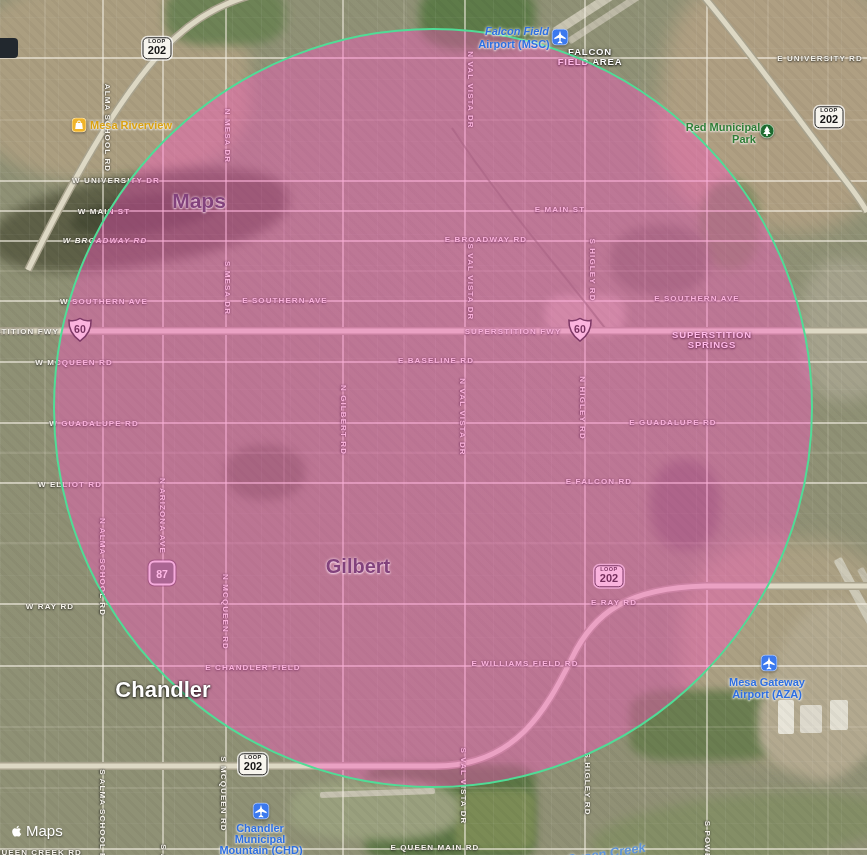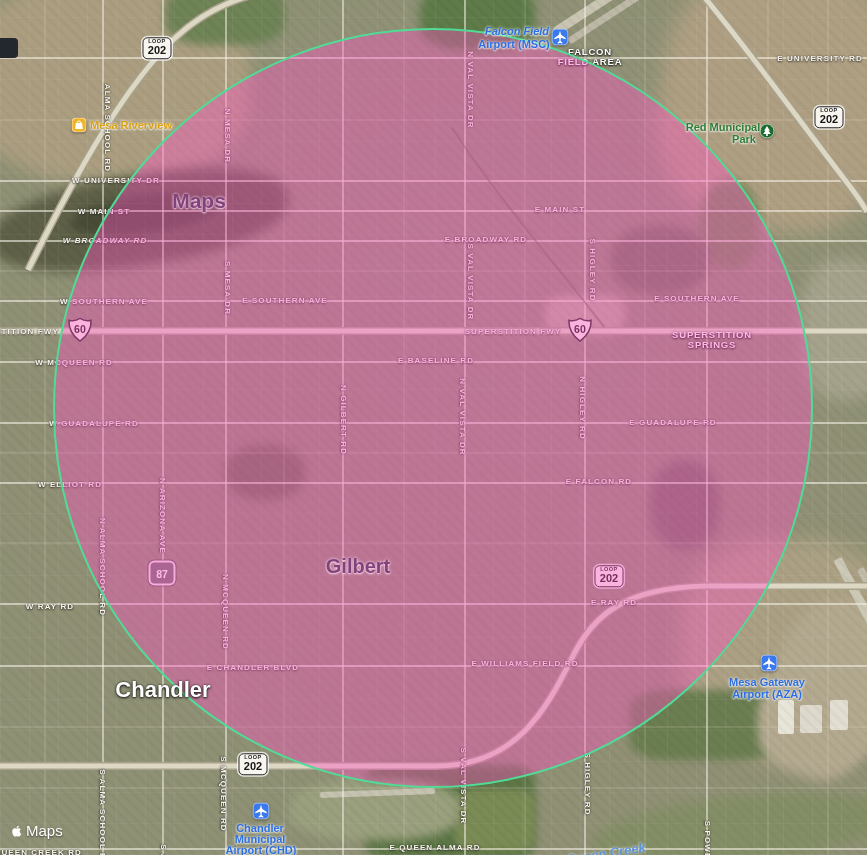--- a/index.html
+++ b/index.html
@@ -164,23 +164,23 @@
       <div class="lbl road" style="left: 27px; top: 332px;">STITION FWY</div>
       <div class="lbl road" style="left: 513px; top: 332px;">SUPERSTITION FWY</div>
       <div class="lbl road" style="left: 74px; top: 363px;">W MCQUEEN RD</div>
       <div class="lbl road" style="left: 436px; top: 361px;">E BASELINE RD</div>
       <div class="lbl road" style="left: 94px; top: 424px;">W GUADALUPE RD</div>
       <div class="lbl road" style="left: 673px; top: 423px;">E GUADALUPE RD</div>
       <div class="lbl road" style="left: 70px; top: 485px;">W ELLIOT RD</div>
       <div class="lbl road" style="left: 599px; top: 482px;">E FALCON RD</div>
       <div class="lbl road" style="left: 50px; top: 607px;">W RAY RD</div>
       <div class="lbl road" style="left: 614px; top: 603px;">E RAY RD</div>
-      <div class="lbl road" style="left: 253px; top: 668px;">E CHANDLER BLVD</div>
+      <div class="lbl road" style="left: 253px; top: 668px;">E CHANDLER FIELD</div>
       <div class="lbl road" style="left: 525px; top: 664px;">E WILLIAMS FIELD RD</div>
-      <div class="lbl road" style="left: 435px; top: 848px;">E QUEEN ALMA RD</div>
+      <div class="lbl road" style="left: 435px; top: 848px;">E QUEEN MAIN RD</div>
       <div class="lbl road" style="left: 32px; top: 853px;">W QUEEN CREEK RD</div>
       <div class="lbl road v" style="left: 107px; top: 128px;">ALMA SCHOOL RD</div>
       <div class="lbl road v" style="left: 227px; top: 136px;">N MESA DR</div>
       <div class="lbl road v" style="left: 227px; top: 288px;">S MESA DR</div>
       <div class="lbl road v" style="left: 470px; top: 90px;">N VAL VISTA DR</div>
       <div class="lbl road v" style="left: 470px; top: 282px;">S VAL VISTA DR</div>
       <div class="lbl road v" style="left: 592px; top: 270px;">S HIGLEY RD</div>
       <div class="lbl road v" style="left: 343px; top: 420px;">N GILBERT RD</div>
       <div class="lbl road v" style="left: 462px; top: 417px;">N VAL VISTA DR</div>
       <div class="lbl road v" style="left: 582px; top: 408px;">N HIGLEY RD</div>
@@ -279,21 +279,21 @@
       <div class="lbl poi" style="left: 767px; top: 682px; color: rgb(46, 111, 224);">Mesa Gateway</div>
       <div class="lbl poi" style="left: 767px; top: 694px; color: rgb(46, 111, 224);">Airport (AZA)</div>
       <div class="poi-icon" style="left: 261px; top: 811px;">
         <svg width="17" height="17" viewBox="0 0 17 17">
           <rect x="0.5" y="0.5" width="16" height="16" rx="4.2" fill="#3b79ee" stroke="#dce8ff" stroke-width="0.8"></rect>
           <path d="M8.5 2.2 L9.6 6.3 L14.2 9.4 L14.2 10.7 L9.4 9.3 L9 12.6 L10.8 14 L10.8 15 L8.5 14.4 L6.2 15 L6.2 14 L8 12.6 L7.6 9.3 L2.8 10.7 L2.8 9.4 L7.4 6.3 Z" fill="#fff"></path>
         </svg>
       </div>
       <div class="lbl poi" style="left: 260px; top: 828px; color: rgb(46, 111, 224);">Chandler</div>
       <div class="lbl poi" style="left: 260px; top: 839px; color: rgb(46, 111, 224);">Municipal</div>
-      <div class="lbl poi" style="left: 261px; top: 850px; color: rgb(46, 111, 224);">Airport (CHD)</div>
+      <div class="lbl poi" style="left: 261px; top: 850px; color: rgb(46, 111, 224);">Mountain (CHD)</div>
       <div class="lbl water" style="left: 606px; top: 854px; color: rgb(93, 147, 216); transform: translate(-50%, -50%) rotate(-9deg);">Queen Creek</div>
     </div>
 
   <div class="attribution">
     <svg width="14" height="16" viewBox="0 0 17 17">
       <path fill="#fff" d="M11.7 9c0-1.6 1.3-2.4 1.4-2.4-.8-1.1-2-1.3-2.4-1.3-1-.1-2 .6-2.5.6-.5 0-1.3-.6-2.2-.6-1.1 0-2.2.7-2.8 1.7-1.2 2-.3 5 .9 6.6.6.8 1.2 1.7 2.1 1.7.9 0 1.2-.5 2.2-.5 1 0 1.3.5 2.2.5.9 0 1.5-.8 2.1-1.6.7-.9.9-1.8 1-1.9-.1 0-1.9-.8-2-2.8zM10 4.2c.5-.6.8-1.4.7-2.2-.7 0-1.5.5-2 1-.4.5-.8 1.3-.7 2.1.8.1 1.5-.4 2-.9z"></path>
     </svg>
     <span>Maps</span>
   </div>
 </div>

